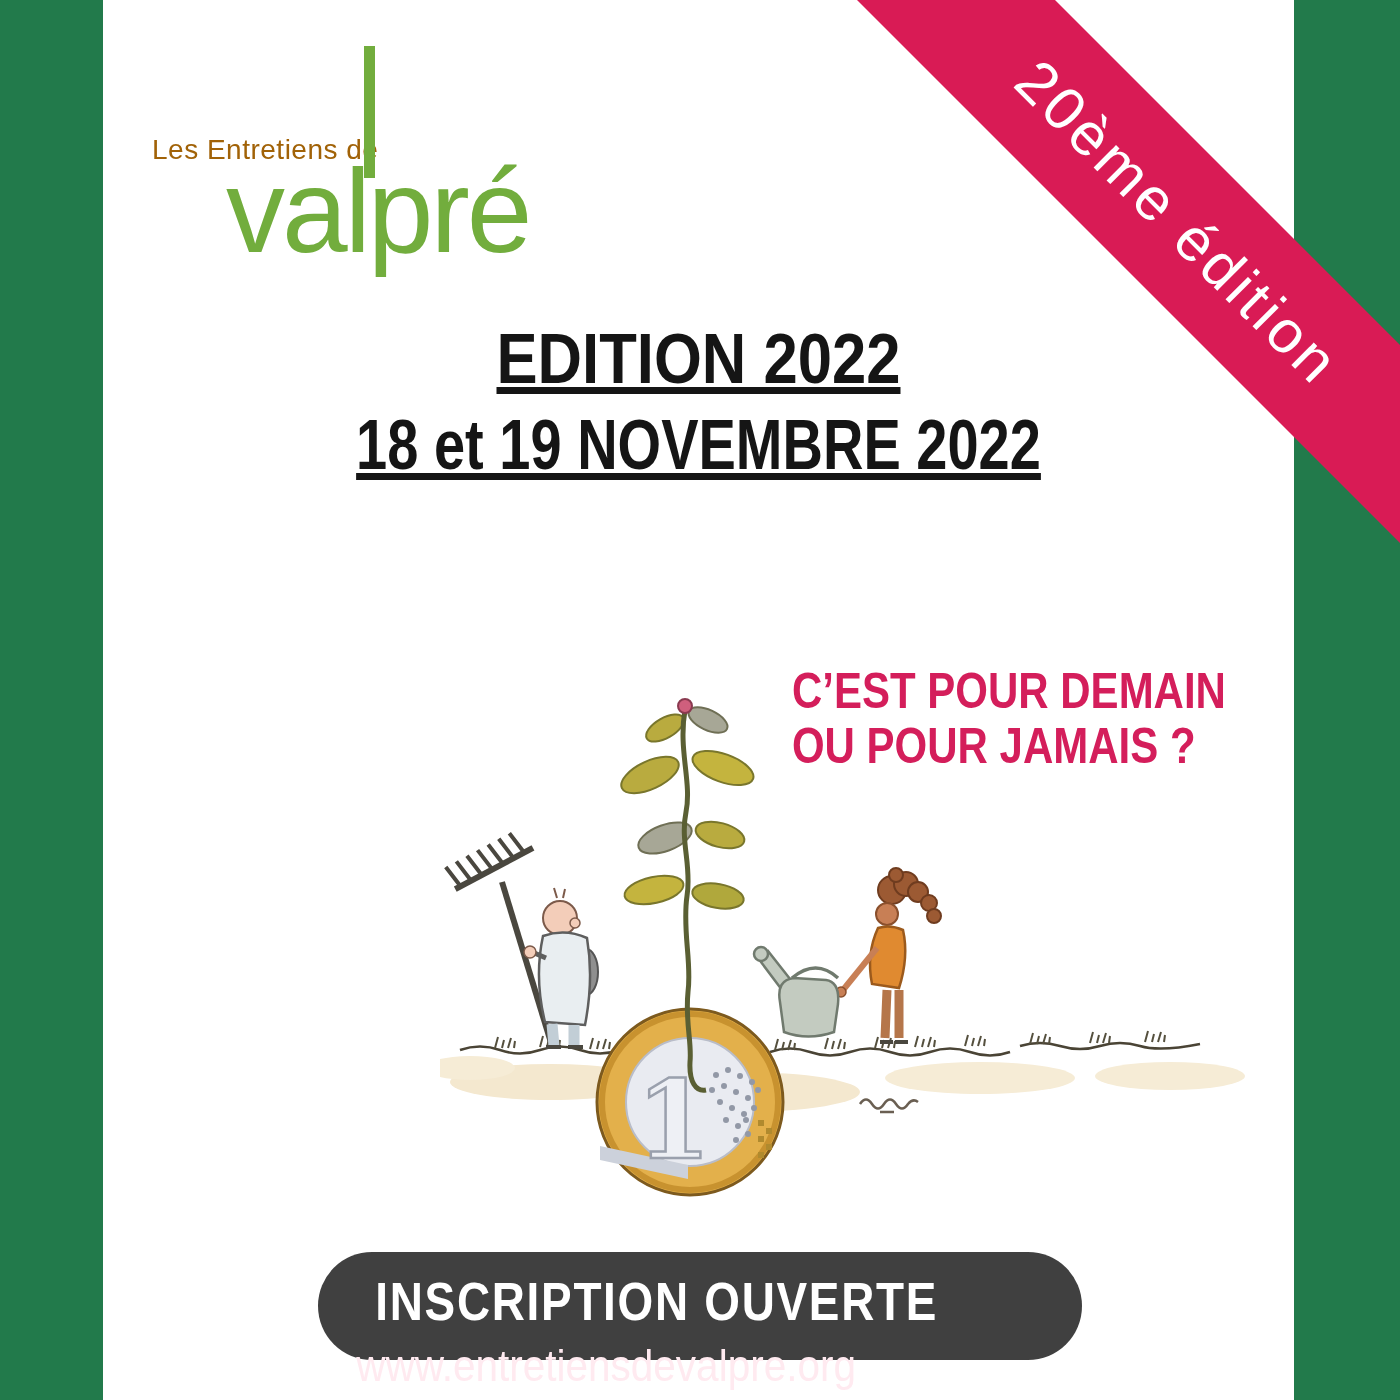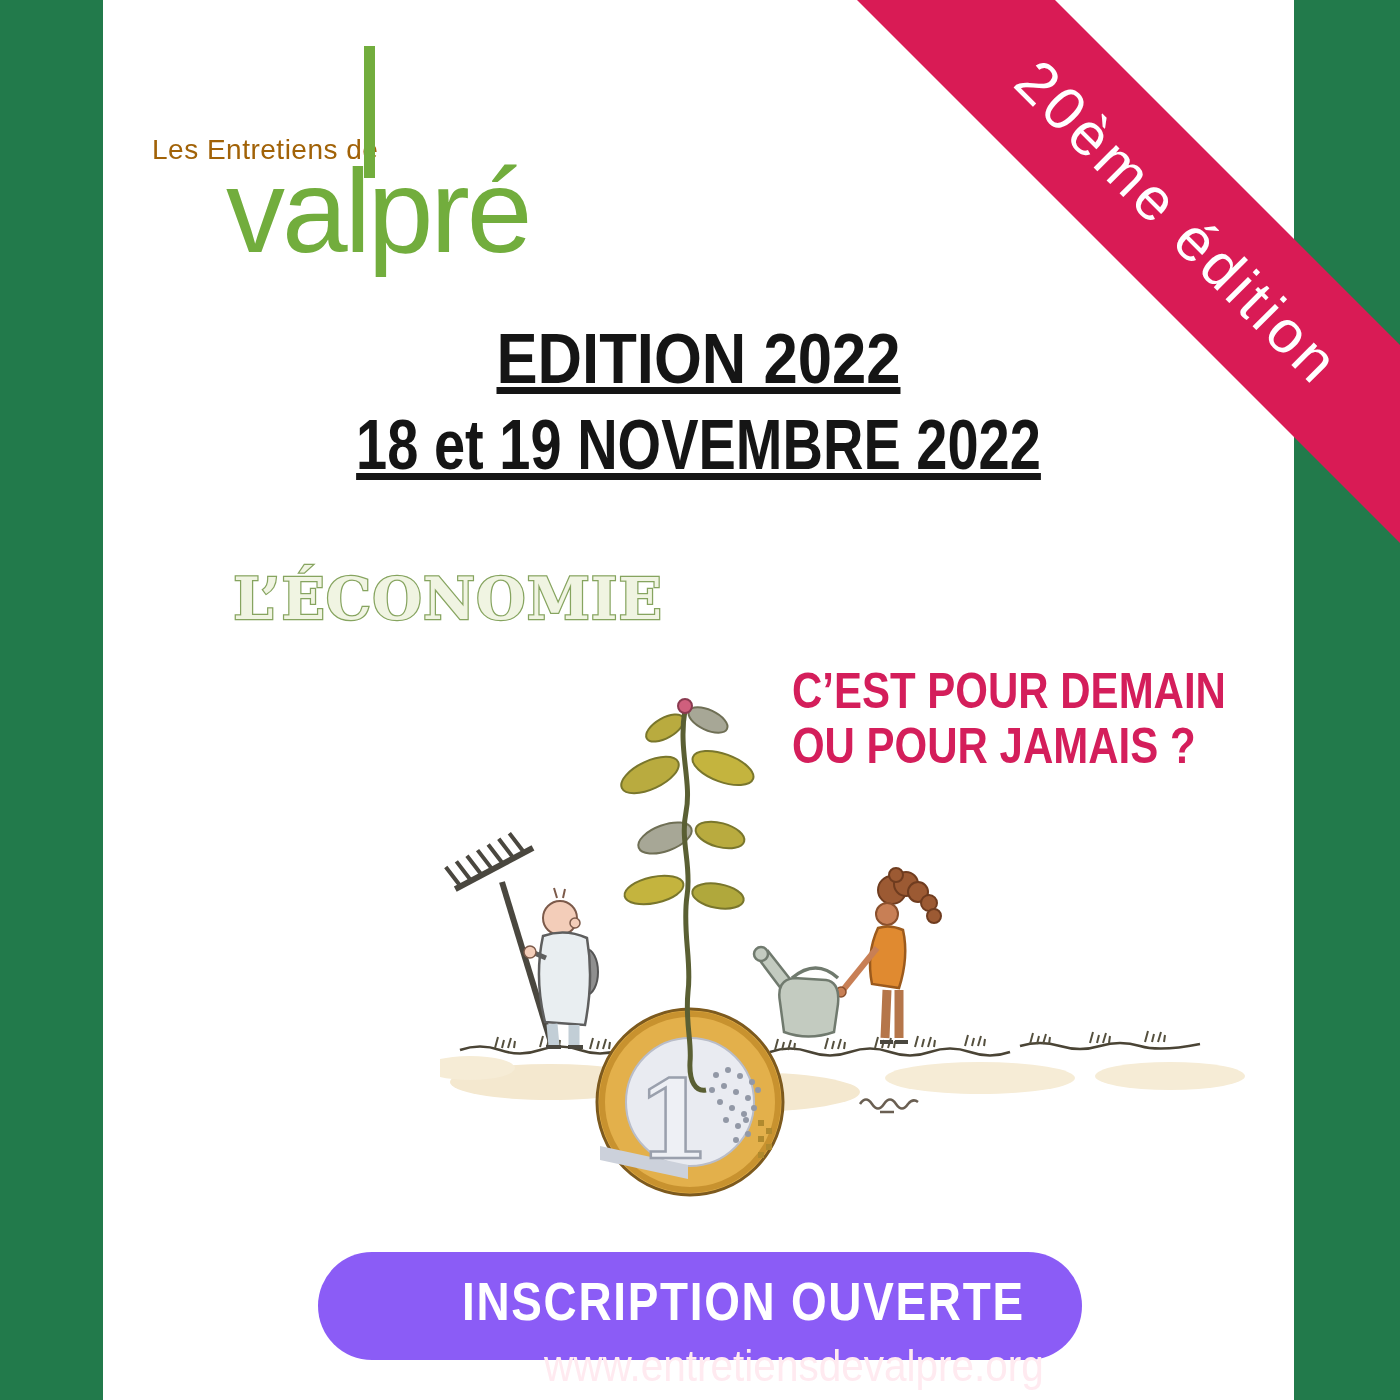--- a/index.html
+++ b/index.html
@@ -48,21 +48,21 @@
     color:#d41e5b;font-weight:bold;font-size:50px;line-height:1.1;
     transform:scaleX(.84);transform-origin:center top;white-space:nowrap;
   }
   .question span{display:block;}
 
   .illu{position:absolute;left:440px;top:690px;width:820px;height:560px;}
 
   
   .cta{
     position:absolute;left:318px;top:1252px;width:764px;height:108px;border-radius:72px;
-    background:#8b5cf6;color:#ffffff;text-align:right;z-index:6;cursor:pointer;
+    background:#404040;color:#ffffff;text-align:left;z-index:6;cursor:pointer;
   }
   .cta .cta-label{display:block;margin-top:18px;font-size:54px;font-weight:bold;
     letter-spacing:2px;transform:scaleX(.85);transform-origin:center;white-space:nowrap;}
   .cta .cta-url{display:block;margin-top:8px;font-size:45px;font-weight:400;color:#ffeaf0;
     transform:scaleX(.9);transform-origin:center;white-space:nowrap;}
 </style>
 </head>
 <body>
 
 <div class="poster">
@@ -77,21 +77,20 @@
   <div class="logo-tagline">Les Entretiens de</div>
   <div class="logo-stem"></div>
   <div class="logo-brand">valpré</div>
 
   <div class="edition">
     <span class="l1">EDITION 2022</span>
     <span class="l2">18 et 19 NOVEMBRE 2022</span>
   </div>
 
   <div class="theme">
-    <span>L’ÉCONOMIE</span>
   </div>
 
   <div class="question">
     <span>C’EST POUR DEMAIN</span>
     <span>OU POUR JAMAIS ?</span>
   </div>
 
   <svg class="illu" viewBox="0 0 820 560">
     <defs>
       <path id="tuft" d="M0,0 l3,-11 M7,0 l2,-8 M13,0 l3,-10 M19,0 l1,-7" stroke="#55503e" stroke-width="2" fill="none"></path>

